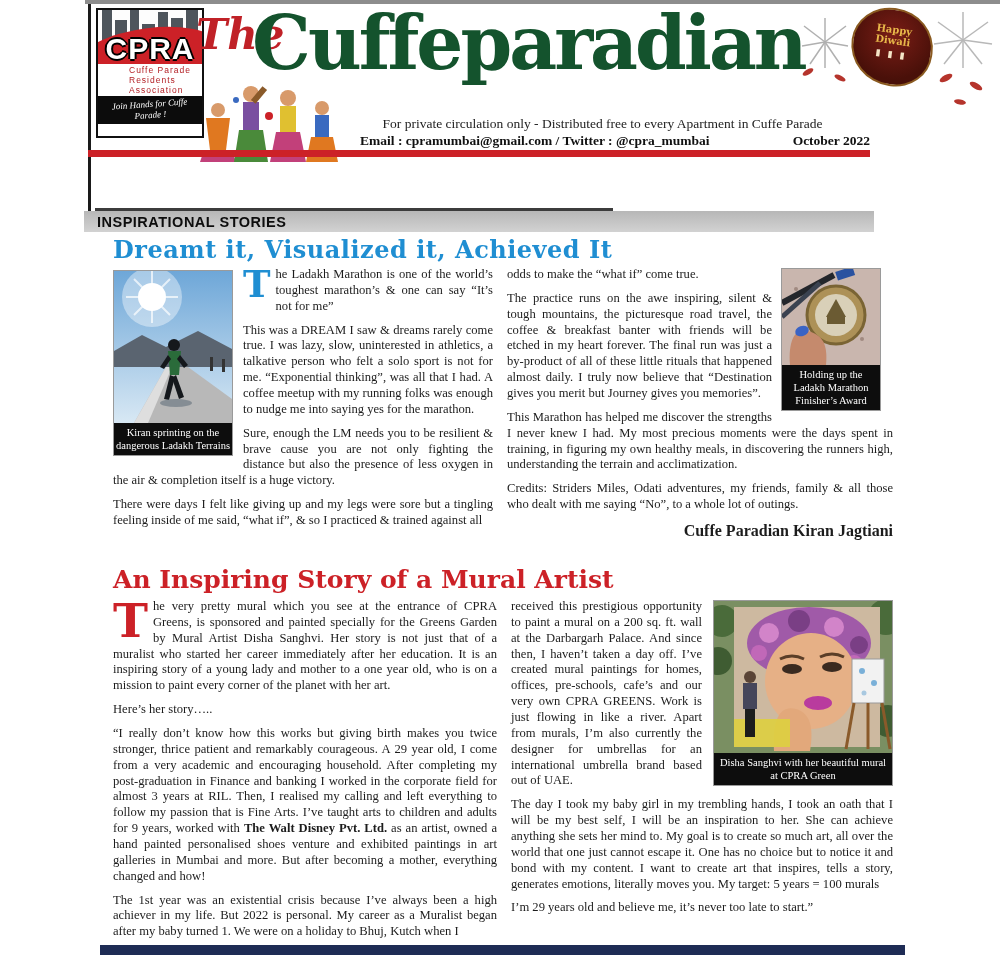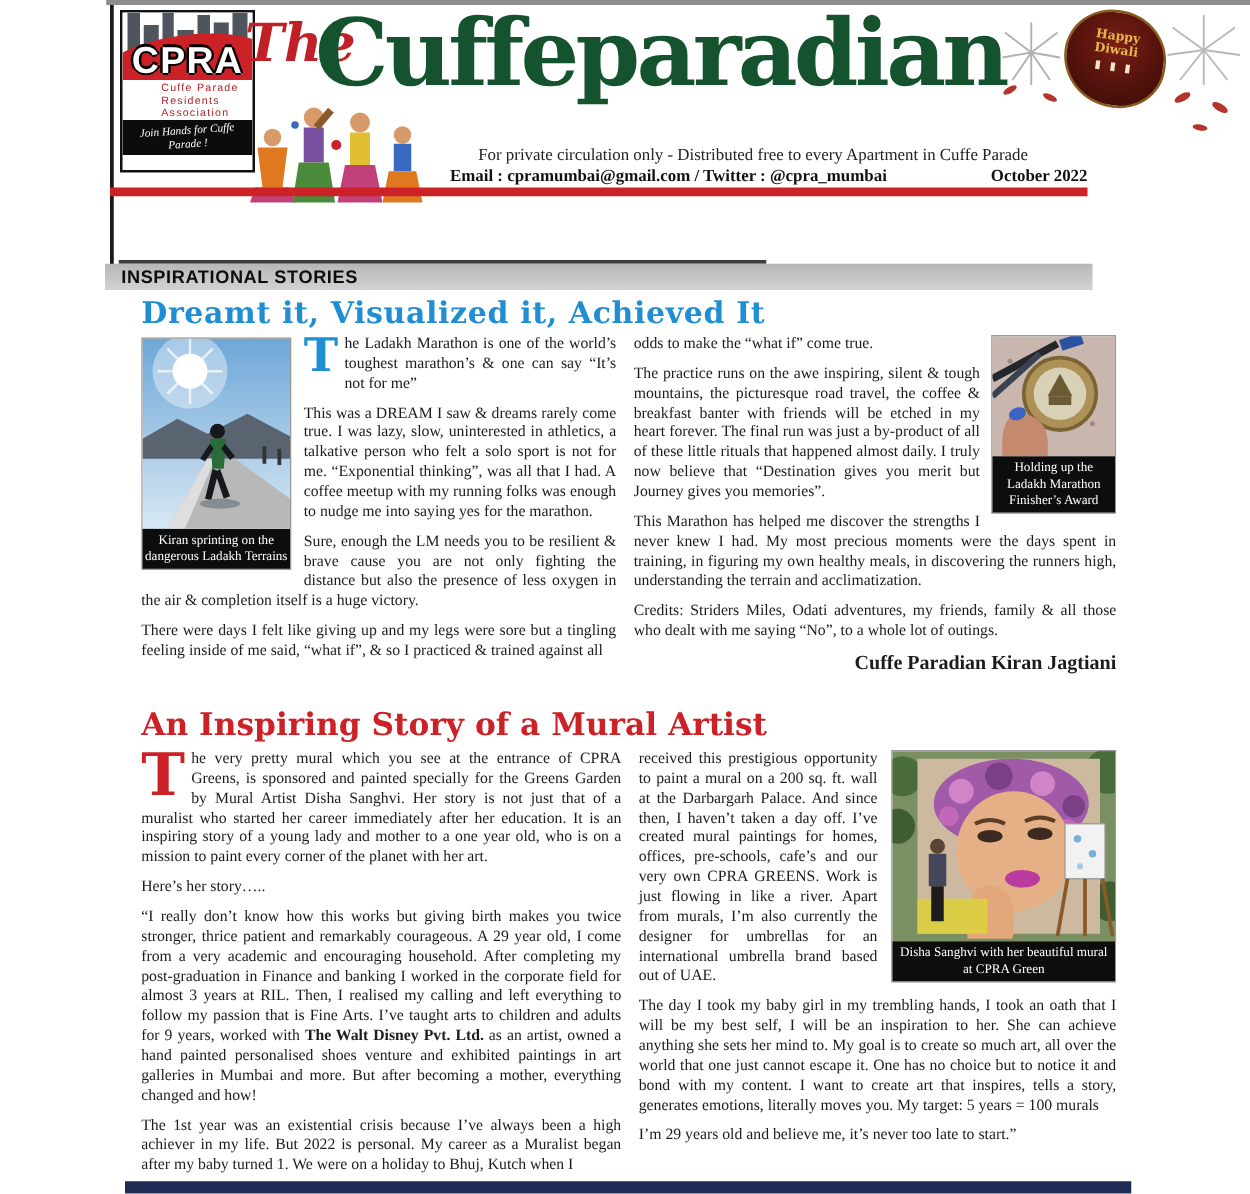--- a/index.html
+++ b/index.html
@@ -62,21 +62,21 @@
   .a1-left  { width:380px; } .a1-right { width:386px; }
   .a2-left  { width:384px; } .a2-right { width:382px; }
   .col p { margin-bottom:8px; }
 
   .dropcap { float:left; font-family:"DejaVu Serif", serif; font-weight:bold; margin:2px 5px 0 0; }
   .dropcap-blue { color:#1f8ed2; font-size:37px; line-height:30px; }
   .dropcap-red  { color:#cc2127; font-size:47px; line-height:39px; }
 
   .fig { background:#ddd; border:1px solid #9a9a9a; }
   .fig-runner { float:left; width:120px; margin:3px 10px 2px 0; }
-  .fig-medal  { float:right; width:100px; margin:1px 0 4px 9px; }
+  .fig-medal  { float:right; width:100px; margin:1px 12px 4px 9px; }
   .fig-mural  { float:right; width:180px; margin:1px 0 5px 11px; }
   .fig svg { display:block; }
   .fig-caption { background:#0d0d0d; color:#fff; text-align:center; font-size:10.5px;
     line-height:1.25; padding:3px 2px; }
 
   .byline { text-align:right; font-weight:bold; font-size:16px; margin-top:3px; }
   .bold-inline { font-weight:bold; }
 
   .bottom-bar { position:absolute; left:100px; top:945px; width:805px; height:10px; background:#1e2c55; }
 </style>

